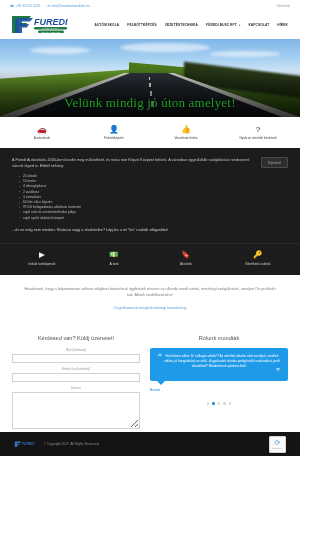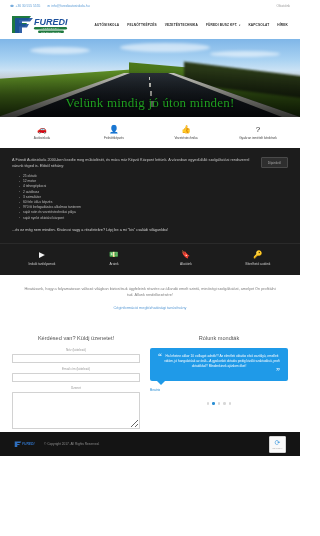--- a/index.html
+++ b/index.html
@@ -281,21 +281,21 @@
       <div class="hill-dark"></div>
       <div class="road"></div>
       <div class="road-edge-l"></div>
       <div class="road-edge-r"></div>
       <div class="dash" style="left:149px;top:38px;width:1.2px;height:3px;"></div>
       <div class="dash" style="left:149px;top:44px;width:1.6px;height:4px;"></div>
       <div class="dash" style="left:150px;top:52px;width:2.2px;height:5px;"></div>
       <div class="dash" style="left:151px;top:62px;width:3px;height:6px;"></div>
     </div>
     <div class="hero-overlay"></div>
-    <div class="hero-title">Velünk mindig jó úton minden!</div>
+    <div class="hero-title">Velünk mindig jó úton amelyet!</div>
   </div>
 
   <div class="iconstrip">
     <div class="icon-cell">
       <span class="icon-glyph">🚗</span>
       <span class="icon-label">Autósiskola</span>
     </div>
     <div class="icon-cell">
       <span class="icon-glyph">👤</span>
       <span class="icon-label">Felnőttképzés</span>

